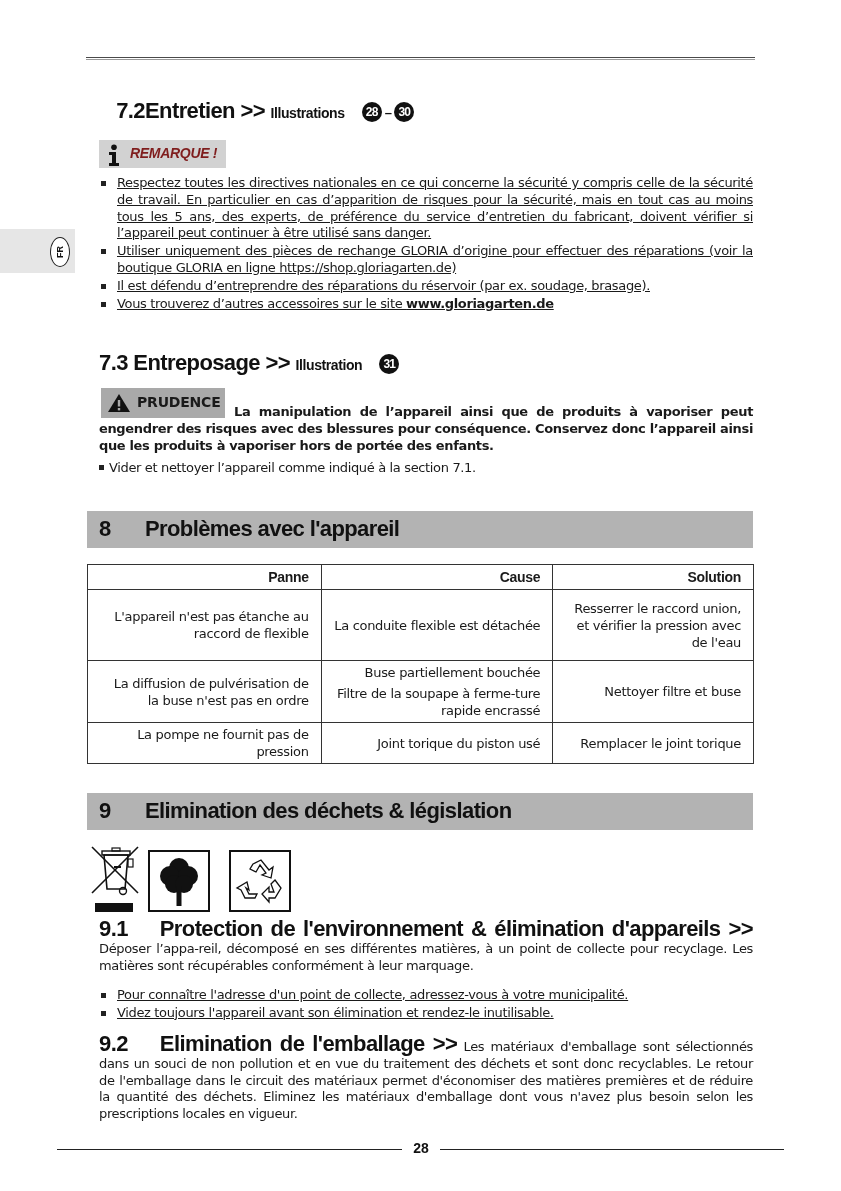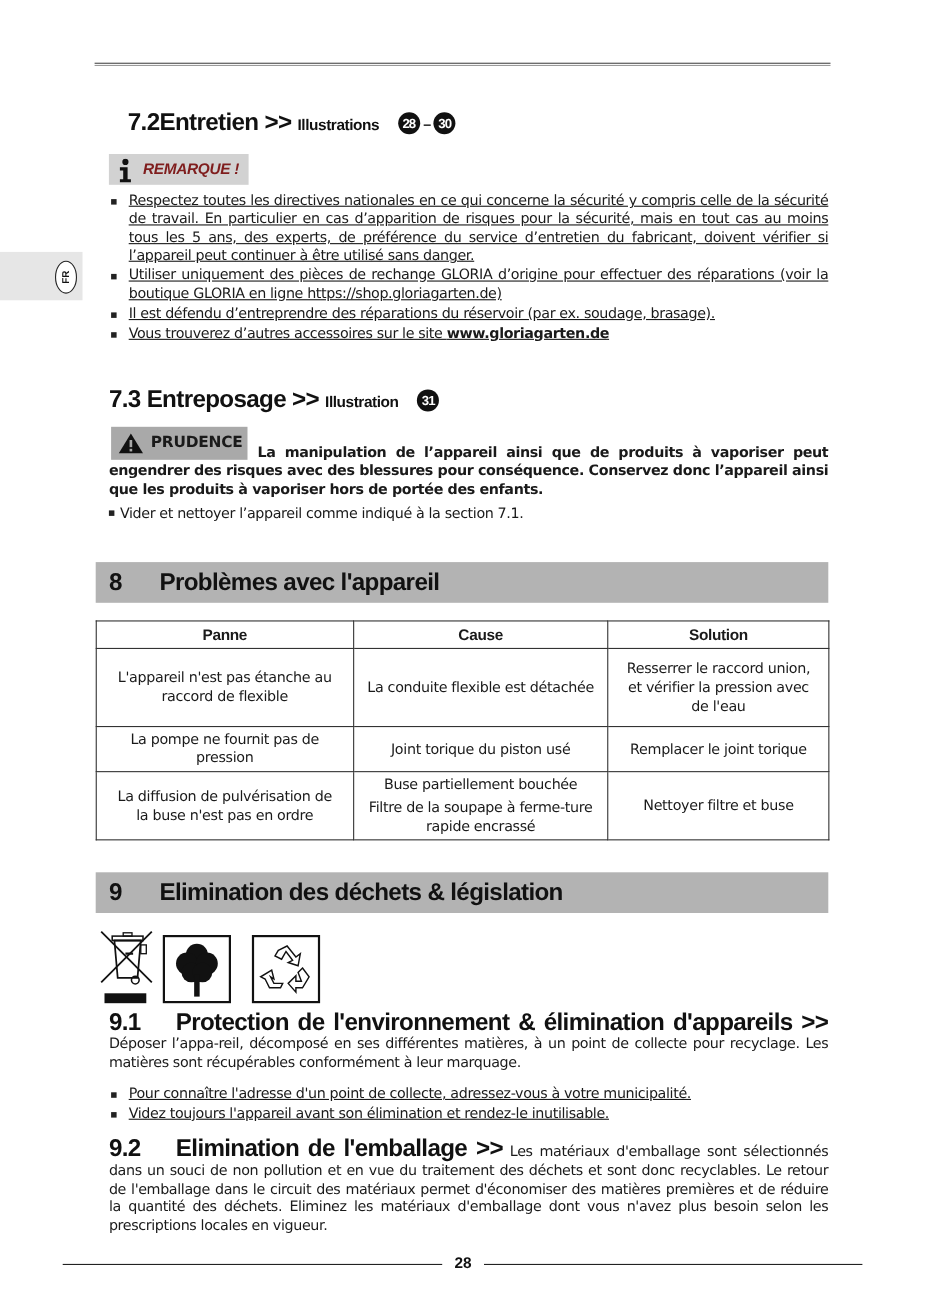--- a/index.html
+++ b/index.html
@@ -26,21 +26,21 @@
   .fr-oval { position: absolute; left: 50px; top: 8px; width: 18px; height: 28px; border: 1.2px solid #222; border-radius: 50%; background:#fff; }
   .fr-oval span { position: absolute; left: 50%; top: 50%; transform: translate(-50%,-50%) rotate(-90deg); font-size: 9px; font-weight: bold; font-family: "Liberation Sans", sans-serif; color:#111; }
   .caution-box { left: 101px; top: 388px; width: 124px; height: 30px; background: #a9a9a9; }
   .caution-box .tri { position: absolute; left: 6px; top: 5px; width: 24px; height: 20px; }
   .caution-box .lbl { position: absolute; left: 36px; top: 6px; font-family: "DejaVu Sans", sans-serif; font-weight: bold; font-size: 14px; color: #1a1a1a; letter-spacing: -0.2px; }
   .bold-text { font-weight: bold; }
   .sec-bar { left: 87px; width: 666px; height: 37px; background: #b3b3b3; }
   .sec-bar .t { position: absolute; left: 12px; top: 5px; font-size: 22px; color: #111; white-space: nowrap; }
   .sec-bar .t .num { display: inline-block; width: 46px; }
   table.pt { position: absolute; left: 87px; top: 564px; width: 667px; border-collapse: collapse; font-family: "DejaVu Sans", sans-serif; font-size: 13px; color: #1a1a1a; letter-spacing: -0.3px; }
-  table.pt th, table.pt td { border: 1px solid #333; padding: 2px 12px; text-align: center; vertical-align: middle; line-height: 17px; margin-top: 24px; }
+  table.pt th, table.pt td { border: 1px solid #333; padding: 2px 12px; text-align: right; vertical-align: middle; line-height: 17px; margin-top: 24px; }
   table.pt th { font-family: "Liberation Sans", sans-serif; font-weight: bold; font-size: 14px; height: 20px; }
   table.pt td.c2 p { margin: 0; }
   table.pt td.c2 p + p { margin-top: 4px; }
   .icons { left: 90px; top: 845px; height: 70px; }
   .icon-bin { position: absolute; left: 0; top: 0; width: 50px; height: 70px; }
   .icon-tree { position: absolute; left: 58px; top: 5px; width: 62px; height: 62px; border: 2px solid #111; box-sizing: border-box; }
   .icon-recycle { position: absolute; left: 139px; top: 5px; width: 62px; height: 62px; border: 2px solid #111; box-sizing: border-box; }
   .foot-rule-l { left: 57px; top: 1149px; width: 345px; height: 0; border-top: 1.5px solid #222; }
   .foot-rule-r { left: 440px; top: 1149px; width: 344px; height: 0; border-top: 1.5px solid #222; }
   .page-num { left: 402px; top: 1140px; width: 38px; text-align: center; font-family: "Liberation Sans", sans-serif; font-weight: bold; font-size: 14px; color: #111; }
@@ -123,34 +123,34 @@
     <th>Cause</th>
     <th>Solution</th>
   </tr>
   <tr style="height:71px;">
     <td>L'appareil n'est pas étanche au raccord de flexible</td>
     <td class="c2">
           <p>La conduite flexible est détachée</p>
         </td>
     <td>Resserrer le raccord union, et vérifier la pression avec de l'eau</td>
   </tr>
-  <tr style="height:41px;">
-    <td>La pompe ne fournit pas de pression</td>
-    <td class="c2">
-          <p>Joint torique du piston usé</p>
-        </td>
-    <td>Remplacer le joint torique</td>
-  </tr>
   <tr style="height:62px;">
     <td>La diffusion de pulvérisation de la buse n'est pas en ordre</td>
     <td class="c2">
       <p>Buse partiellement bouchée</p>
       <p>Filtre de la soupape à ferme-ture rapide encrassé</p>
     </td>
     <td>Nettoyer filtre et buse</td>
+  </tr>
+  <tr style="height:41px;">
+    <td>La pompe ne fournit pas de pression</td>
+    <td class="c2">
+          <p>Joint torique du piston usé</p>
+        </td>
+    <td>Remplacer le joint torique</td>
   </tr>
 </tbody>
   </table>
 
 <div class="abs sec-bar" style="top:793px;">
   <div class="t cond"><span class="num">9</span><span>Elimination des déchets &amp; législation</span></div>
 </div>
 
 <div class="abs icons">
   <svg class="icon-bin" viewBox="0 0 50 70">

